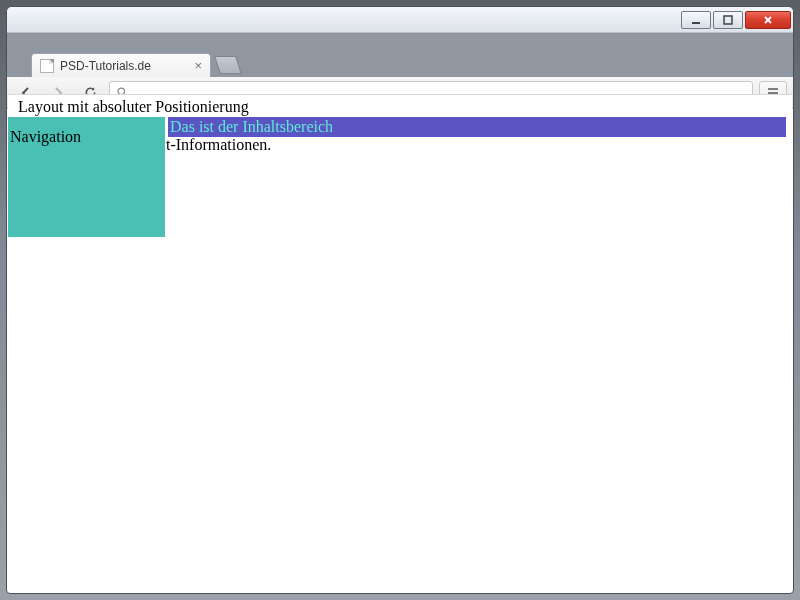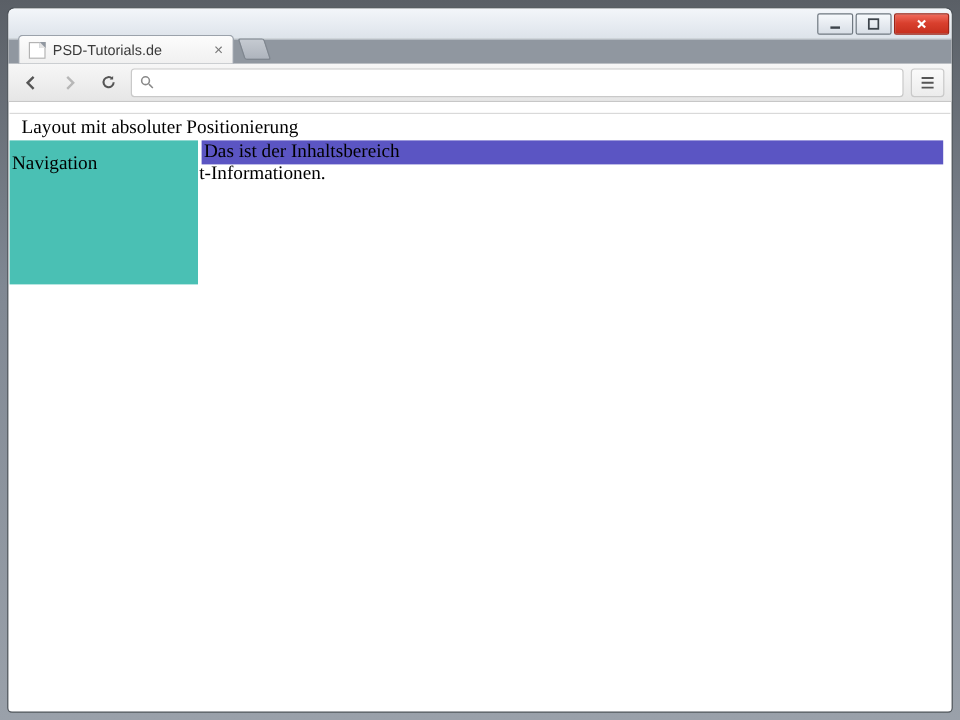--- a/index.html
+++ b/index.html
@@ -37,25 +37,25 @@
   .win-btn.max { width:30px; }
   .win-btn.close{
     width:46px;
     background:linear-gradient(#f06a5c,#d9402e 45%,#c62f1e);
     border-color:#9c2417; color:#fff; font-weight:bold;
   }
   .win-btn svg { display:block; }
 
   
   .tabstrip{
-    height:20px;
+    height:44px;
     background:#9097a0;
     position:relative;
     display:flex; align-items:flex-end;
-    padding-left:8px;
+    padding-left:24px;
   }
   .tab{
     height:24px;
     min-width:180px;
     background:linear-gradient(#fcfcfc,#f0f0f0);
     border:1px solid #9ba2ab;
     border-bottom:none;
     border-radius:4px 4px 0 0;
     display:flex; align-items:center;
     padding:0 8px;
@@ -122,21 +122,21 @@
   }
   .hdr{
     padding:2px 0 2px 10px;
   }
   .content-bar{
     position:absolute; left:160px; right:6px; top:22px;
     background:#5b55c3; height:20px;
     padding-left:2px;
     display:flex; align-items:flex-start;
   }
-  .content-bar span{ color:#000000; }
+  .content-bar span{ color:#5eead4; }
   .info-text{
     position:absolute; left:158px; top:40px;
   }
   .nav-box{
     position:absolute; left:0; top:22px;
     width:157px; height:120px;
     background:#4ac0b4;
     padding:10px 2px 2px 2px;
   }
 </style>

